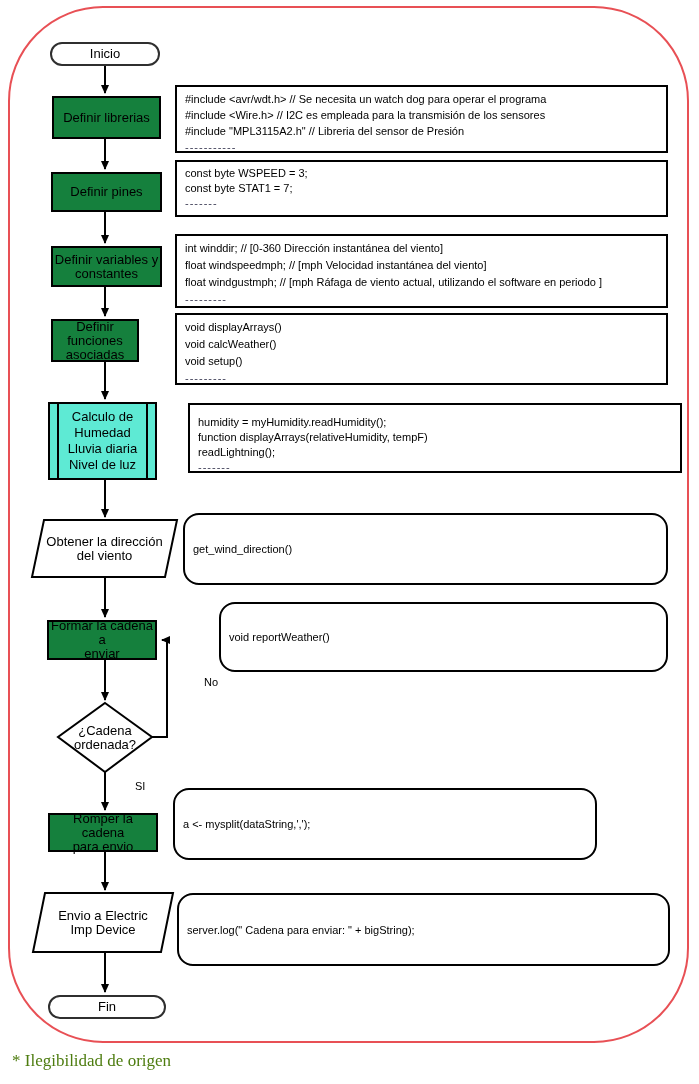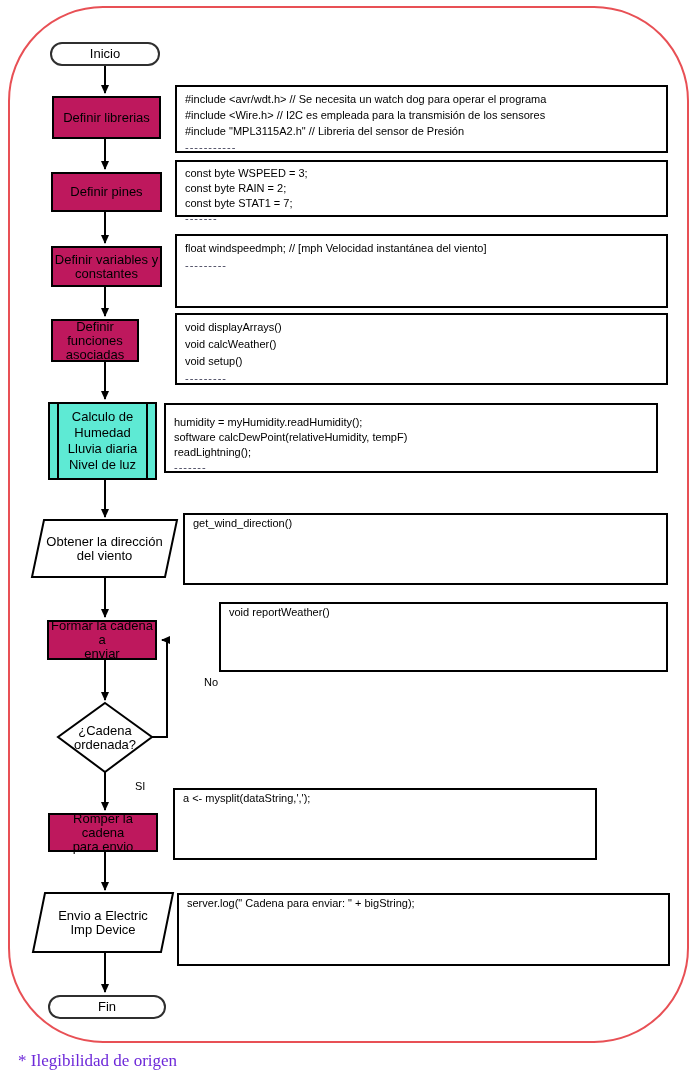--- a/index.html
+++ b/index.html
@@ -4,36 +4,36 @@
 <style>
   html,body{margin:0;padding:0;background:#fff;}
   .canvas{position:relative;width:699px;height:1084px;background:#fff;
           font-family:"Liberation Sans",sans-serif;overflow:hidden;}
   .rounded-frame{position:absolute;left:8px;top:6px;width:681px;height:1037px;
           border:2px solid #e85055;border-radius:95px;box-sizing:border-box;}
   .svg-layer{position:absolute;left:0;top:0;}
   .node{position:absolute;box-sizing:border-box;display:flex;align-items:center;
         justify-content:center;text-align:center;font-size:13px;line-height:14px;
         color:#000;white-space:pre-line;}
-  .rect{border:2px solid #000;background:#be185d;}
+  .rect{border:2px solid #000;background:#15803d;}
   .terminator{border:2px solid #2f2f2f;border-radius:13px;background:#fff;}
   .predef{border:2px solid #000;background:#5eead4;line-height:16px;}
   .predef::before,.predef::after{content:"";position:absolute;top:0;bottom:0;width:0;
         border-left:2px solid #000;}
   .predef::before{left:7px;}
   .predef::after{right:7px;}
   .overlay{background:transparent;}
   .code-box{position:absolute;box-sizing:border-box;border:2px solid #000;background:#fff;
         font-size:11px;line-height:16px;color:#000;padding:4px 8px;}
-  .code-box.single{display:flex;padding:0 8px;}
+  .code-box.single{display:flex;align-items:center;padding:0 8px;border-radius:16px;}
   .code-line{white-space:nowrap;}
   .dashes{color:#3d3d55;letter-spacing:1px;}
   .label-float{position:absolute;font-size:11px;color:#000;margin-left:25px;}
-  .caption{position:absolute;left:18px;top:1051px;font-family:"Liberation Serif",serif;
-        font-size:17px;color:#6d28d9;}
+  .caption{position:absolute;left:12px;top:1051px;font-family:"Liberation Serif",serif;
+        font-size:17px;color:#4d7c0f;}
 </style>
 </head>
 <body>
 
 <div class="canvas">
 
   <div class="rounded-frame"></div>
 
   <svg class="svg-layer" width="699" height="1084">
     <defs>
@@ -101,40 +101,41 @@
 
   <div class="code-box" style="left:175px;top:85px;width:493px;height:68px">
     <div class="code-line">#include &lt;avr/wdt.h&gt; // Se necesita un watch dog  para operar el programa</div>
     <div class="code-line">#include &lt;Wire.h&gt; // I2C es empleada para la transmisión de los sensores</div>
     <div class="code-line">#include "MPL3115A2.h" // Libreria del sensor de Presión</div>
     <div class="code-line dashes">-----------</div>
   </div>
 
   <div class="code-box" style="left:175px;top:160px;width:493px;height:57px;line-height:15px">
     <div class="code-line">const byte WSPEED = 3;</div>
-    <div class="code-line">const byte RAIN = 2;</div>
     <div class="code-line">const byte STAT1 = 7;</div>
     <div class="code-line dashes">-------</div>
   </div>
 
   <div class="code-box" style="left:175px;top:234px;width:493px;height:74px;line-height:17px">
+    <div class="code-line">int winddir; // [0-360 Dirección  instantánea del viento]</div>
     <div class="code-line">float windspeedmph; // [mph Velocidad instantánea del viento]</div>
+    <div class="code-line">float windgustmph; // [mph Ráfaga de viento actual, utilizando el software en periodo ]</div>
     <div class="code-line dashes">---------</div>
   </div>
 
   <div class="code-box" style="left:175px;top:313px;width:493px;height:72px;line-height:17px">
     <div class="code-line">void displayArrays()</div>
     <div class="code-line">void calcWeather()</div>
     <div class="code-line">void setup()</div>
     <div class="code-line dashes">---------</div>
   </div>
 
-  <div class="code-box" style="left:164px;top:403px;width:494px;height:70px;line-height:15px;padding-top:10px">
+  <div class="code-box" style="left:188px;top:403px;width:494px;height:70px;line-height:15px;padding-top:10px">
     <div class="code-line">humidity = myHumidity.readHumidity();</div>
-    <div class="code-line">software calcDewPoint(relativeHumidity, tempF)</div>
+    <div class="code-line">function displayArrays(relativeHumidity, tempF)</div>
     <div class="code-line">readLightning();</div>
     <div class="code-line dashes">-------</div>
   </div>
 
   <div class="code-box single" style="left:183px;top:513px;width:485px;height:72px">
     <div class="code-line">get_wind_direction()</div>
   </div>
 
   <div class="code-box single" style="left:219px;top:602px;width:449px;height:70px">
     <div class="code-line">void reportWeather()</div>

